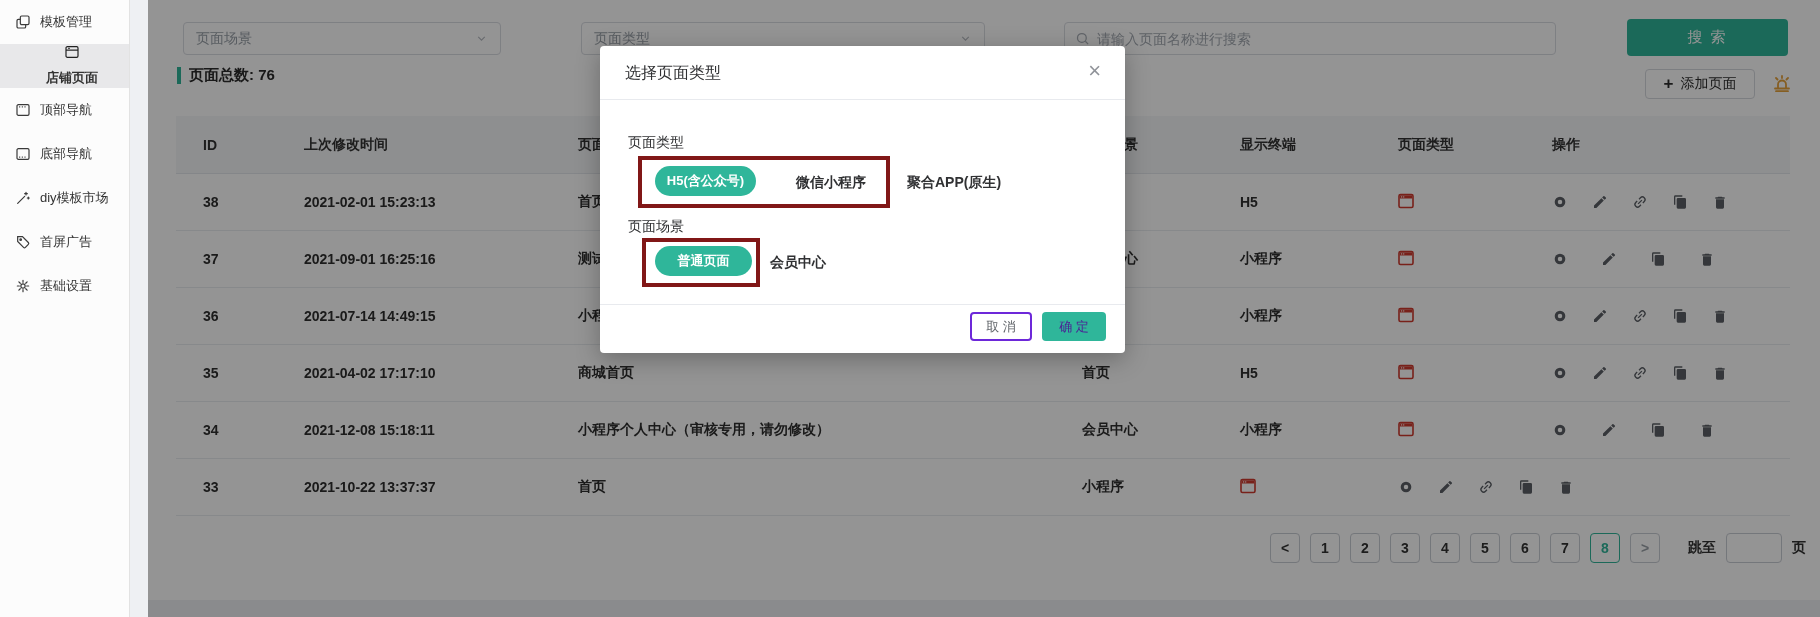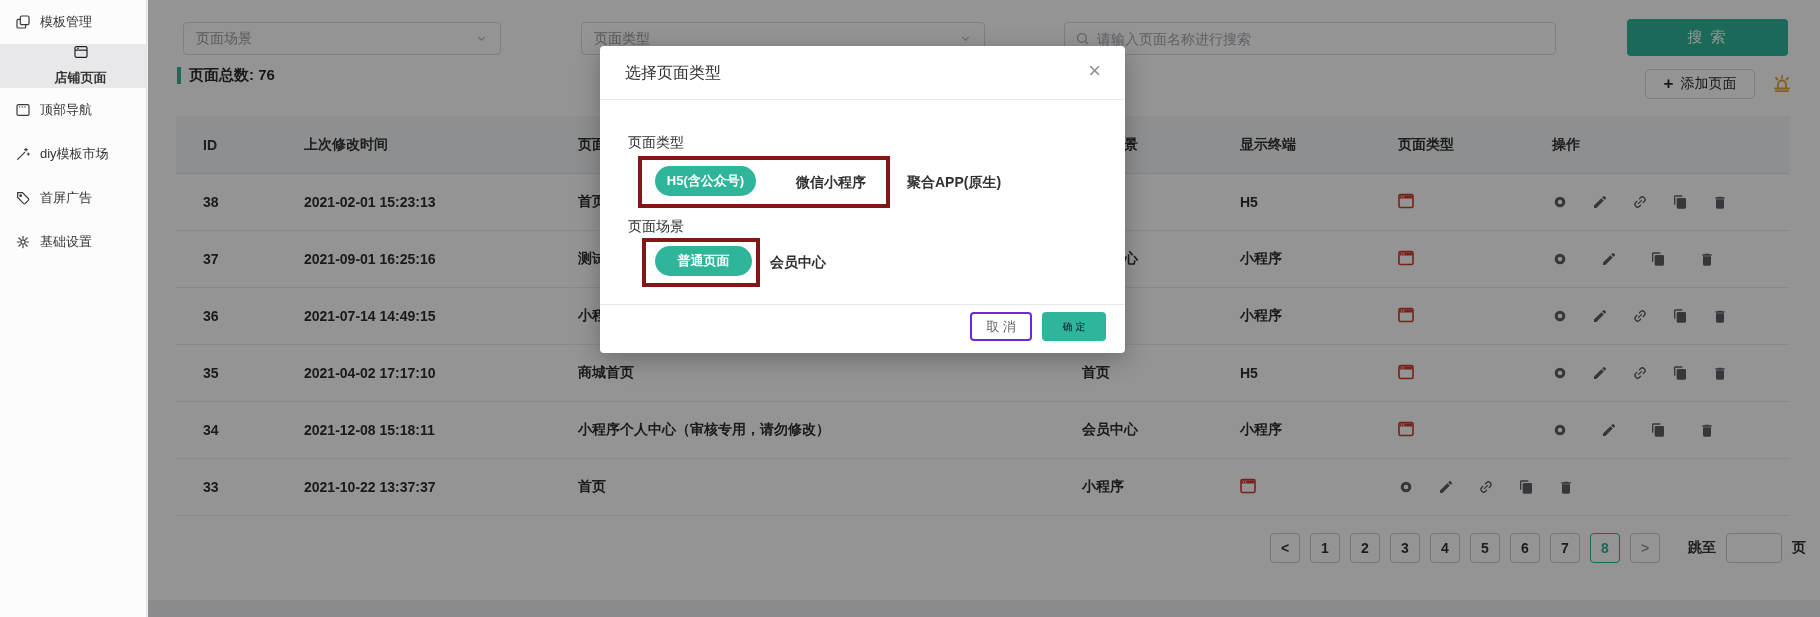--- a/index.html
+++ b/index.html
@@ -1,20 +1,20 @@
 <!DOCTYPE html>
 <html><head>
 <meta charset="utf-8">
 <style>
   * { margin:0; padding:0; box-sizing:border-box; }
   body { font-family:"Liberation Sans", sans-serif; background:#e8eaed; }
   .app { position:relative; width:1820px; height:617px; background:#eef0f3; overflow:hidden; font-size:14px; color:#333; }
 
   
-  .sidebar { position:absolute; left:0; top:0; bottom:0; width:147px; background:#fcfcfc; border-right:1px solid #e2e2e2; z-index:60; }
+  .sidebar { position:absolute; left:0; top:0; bottom:0; width:130px; background:#fcfcfc; border-right:1px solid #e2e2e2; z-index:60; }
   .side-item { height:44px; display:flex; align-items:center; gap:9px; padding-left:15px; font-size:13px; color:#333; cursor:pointer; }
   .side-item.active { background:#e8e8ea; font-weight:bold;flex-direction:column; }
   .side-item svg { width:16px; height:16px; flex:0 0 16px; }
 
   
   .content { position:absolute; left:148px; top:0; right:0; bottom:0; }
   .card { position:absolute; left:0; top:0; right:0; height:600px; background:#ffffff; }
 
   .select-box { position:absolute; height:33px; background:#fff; border:1px solid #d9dce2; border-radius:4px; display:flex; align-items:center; justify-content:space-between; padding:0 12px; color:#99a0a8; font-size:14px; cursor:pointer; }
   .search-box { position:absolute; height:33px; background:#fff; border:1px solid #d9dce2; border-radius:4px; display:flex; align-items:center; padding:0 10px; gap:7px; }
@@ -56,21 +56,21 @@
   .modal { position:absolute; left:600px; top:46px; width:525px; height:307px; background:#fff; border-radius:4px; box-shadow:0 6px 24px rgba(0,0,0,0.28); z-index:100; }
   .modal-title { position:absolute; left:25px; top:17px; font-size:16px; color:#303133; }
   .modal-close { position:absolute; right:20px; top:10px; font-size:22px; color:#909399; cursor:pointer; line-height:1; padding:4px; }
   .modal-divider-top { position:absolute; left:0; top:53px; right:0; height:1px; background:#e8eaee; }
   .m-label { position:absolute; left:28px; font-size:14px; color:#303133; }
   .pill { position:absolute; height:30px; border-radius:15px; background:#2fb69a; color:#fff; font-size:13px; font-weight:bold; display:flex; align-items:center; justify-content:center; cursor:pointer; }
   .m-option { position:absolute; font-size:14px; font-weight:bold; color:#303133; cursor:pointer; }
   .anno-box { position:absolute; border:4px solid #811717; pointer-events:none; }
   .modal-divider-bot { position:absolute; left:0; top:258px; right:0; height:1px; background:#e8eaee; }
   .btn-cancel { position:absolute; left:370px; top:266px; width:62px; height:29px; background:#fff; border:2px solid #6d28d9; border-radius:4px; color:#5f6368; font-size:13px; cursor:pointer; font-family:inherit; }
-  .btn-confirm { position:absolute; left:442px; top:266px; width:64px; height:29px; background:#2fb69a; border:none; border-radius:4px; color:#0f172a; font-size:10px; cursor:pointer; font-family:inherit; }
+  .btn-confirm { position:absolute; left:442px; top:266px; width:64px; height:29px; background:#2fb69a; border:none; border-radius:4px; color:#4c1d95; font-size:13px; cursor:pointer; font-family:inherit; }
 </style>
 </head>
 <body>
 
 <div class="app">
 
   <nav class="sidebar">
     <div class="side-item">
       <svg viewBox="0 0 24 24" fill="none" stroke="#3a3a3a" stroke-width="1.8">
           <rect x="8" y="3" width="13" height="13" rx="2"></rect>
@@ -85,20 +85,27 @@
           <path d="M6.4 6.6h2.2"></path>
         </svg>
       <span>店铺页面</span>
     </div>
     <div class="side-item">
       <svg viewBox="0 0 24 24" fill="none" stroke="#3a3a3a" stroke-width="1.8">
           <rect x="3" y="4" width="18" height="16" rx="2"></rect>
           <path d="M6.2 7.4h1.6M10.2 7.4h1.6M14.2 7.4h1.6"></path>
         </svg>
       <span>顶部导航</span>
+    </div>
+    <div class="side-item">
+      <svg viewBox="0 0 24 24" fill="none" stroke="#3a3a3a" stroke-width="1.8">
+          <rect x="3" y="4" width="18" height="16" rx="2"></rect>
+          <path d="M6.2 16.6h1.6M10.2 16.6h1.6M14.2 16.6h1.6"></path>
+        </svg>
+      <span>底部导航</span>
     </div>
     <div class="side-item">
       <svg viewBox="0 0 24 24" fill="none" stroke="#3a3a3a" stroke-width="1.8" stroke-linecap="round">
           <path d="M4 20L14.5 9.5"></path>
           <path d="M16.5 3.5v4M14.5 5.5h4"></path>
           <path d="M20 10.5v3M18.5 12h3"></path>
         </svg>
       <span>diy模板市场</span>
     </div>
     <div class="side-item">

